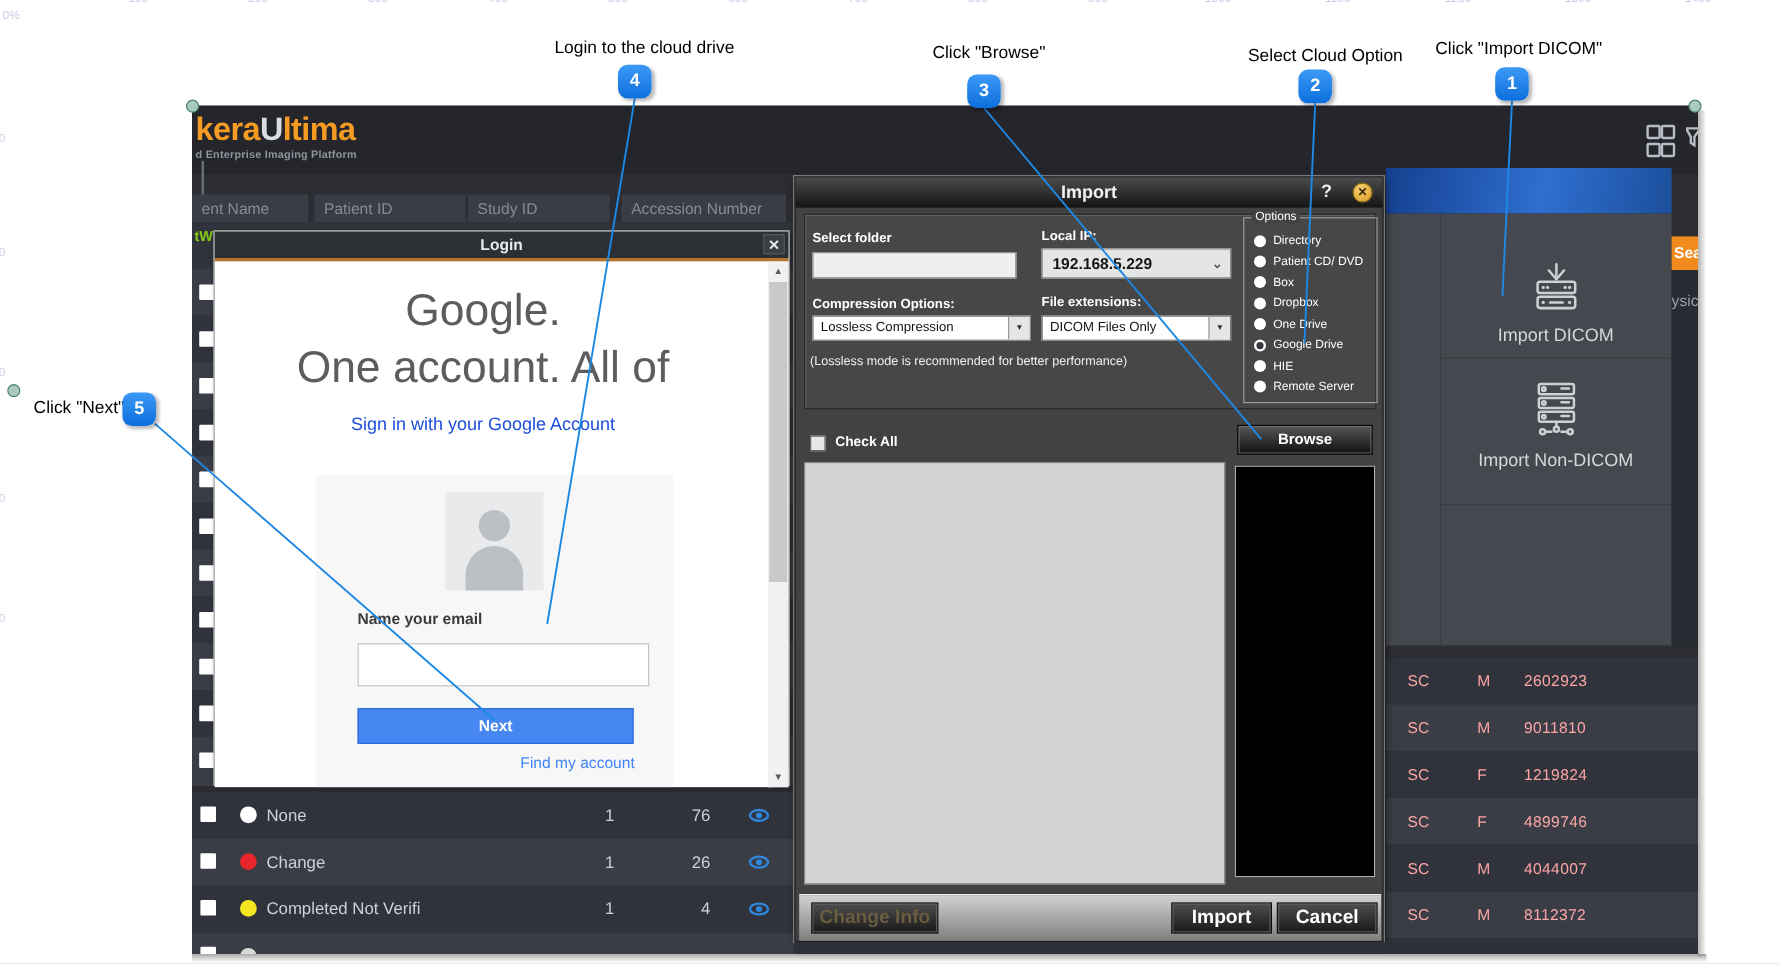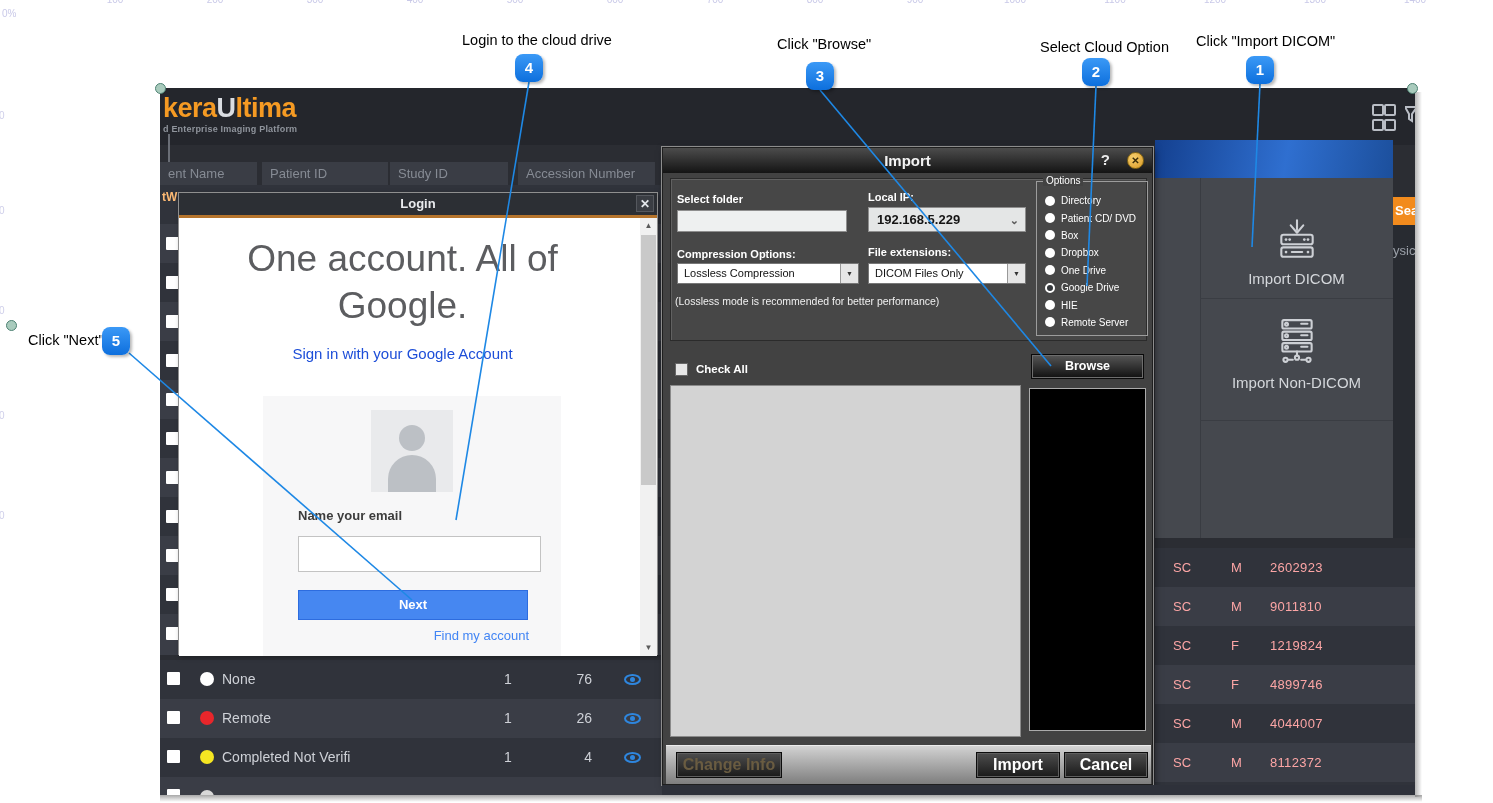--- a/index.html
+++ b/index.html
@@ -29,21 +29,21 @@
     grid-template-columns:9px 9px;grid-gap:3px;}
   .grid-icon span{width:8px;height:8px;border:2px solid #b9bdc5;border-radius:2px;display:block;}
   .funnel-icon{position:absolute;left:1245px;top:17px;}
 
   .srch{position:absolute;height:24px;background:#3a3d45;color:#868b94;font-size:13px;
     line-height:24px;padding:0 8px;box-sizing:border-box;overflow:hidden;white-space:nowrap;}
 
   .row-band{position:absolute;width:100%;}
   .dk{background:#30333b;} .lt{background:#3a3d46;}
   .chk{position:absolute;width:13px;height:13px;background:#fff;border-radius:1px;}
-  .tw-text{position:absolute;left:2px;top:102px;color:#fdba74;font-weight:bold;font-size:12px;}
+  .tw-text{position:absolute;left:2px;top:102px;color:#84cc16;font-weight:bold;font-size:12px;}
 
   .status-row{position:absolute;left:0;width:502px;height:39px;}
   .status-row .dot{position:absolute;left:40px;top:12px;width:14px;height:14px;border-radius:50%;}
   .status-row .slabel{position:absolute;left:62px;top:11px;color:#ced1d7;font-size:14px;}
   .status-row .c1{position:absolute;left:338px;top:11px;width:20px;text-align:center;color:#ced1d7;font-size:14px;}
   .status-row .c2{position:absolute;left:400px;top:11px;width:32px;text-align:right;color:#ced1d7;font-size:14px;}
   .eye{position:absolute;left:464px;top:14px;width:17px;height:11px;border:2px solid #2e86de;border-radius:50%;box-sizing:border-box;}
   .eye::after{content:'';position:absolute;inset:0;margin:auto;width:5px;height:5px;border-radius:50%;background:#2e86de;}
 
   
@@ -228,21 +228,21 @@
       <div class="chk" style="left:7px;top:12px"></div>
       <div class="dot" style="background:#ffffff"></div>
       <span class="slabel">None</span>
       <span class="c1">1</span>
       <span class="c2">76</span>
       <span class="eye"></span>
     </div>
     <div class="status-row lt" style="top:611px">
       <div class="chk" style="left:7px;top:12px"></div>
       <div class="dot" style="background:#e8262b"></div>
-      <span class="slabel">Remote</span>
+      <span class="slabel">Change</span>
       <span class="c1">1</span>
       <span class="c2">26</span>
       <span class="eye"></span>
     </div>
     <div class="status-row dk" style="top:650px">
       <div class="chk" style="left:7px;top:12px"></div>
       <div class="dot" style="background:#f5e622"></div>
       <span class="slabel">Completed Not Verifi</span>
       <span class="c1">1</span>
       <span class="c2">4</span>
@@ -336,22 +336,22 @@
   </div>
 
   <div class="login-dlg">
     <div class="login-title">
       <span class="t">Login</span>
       <span class="login-x">✕</span>
     </div>
     <div class="login-orange"></div>
     <div class="login-body">
       <div class="g-head">
+        <div>Google.</div>
         <div>One account. All of</div>
-        <div>Google.</div>
       </div>
       <div class="g-sub">Sign in with your Google Account</div>
       <div class="g-card">
         <div class="g-avatar">
           <div class="head"></div>
             <div class="shoulders"></div>
         </div>
         <div class="g-email-lbl">Name your email</div>
         <div class="g-input"></div>
         <div class="g-next">Next</div>

